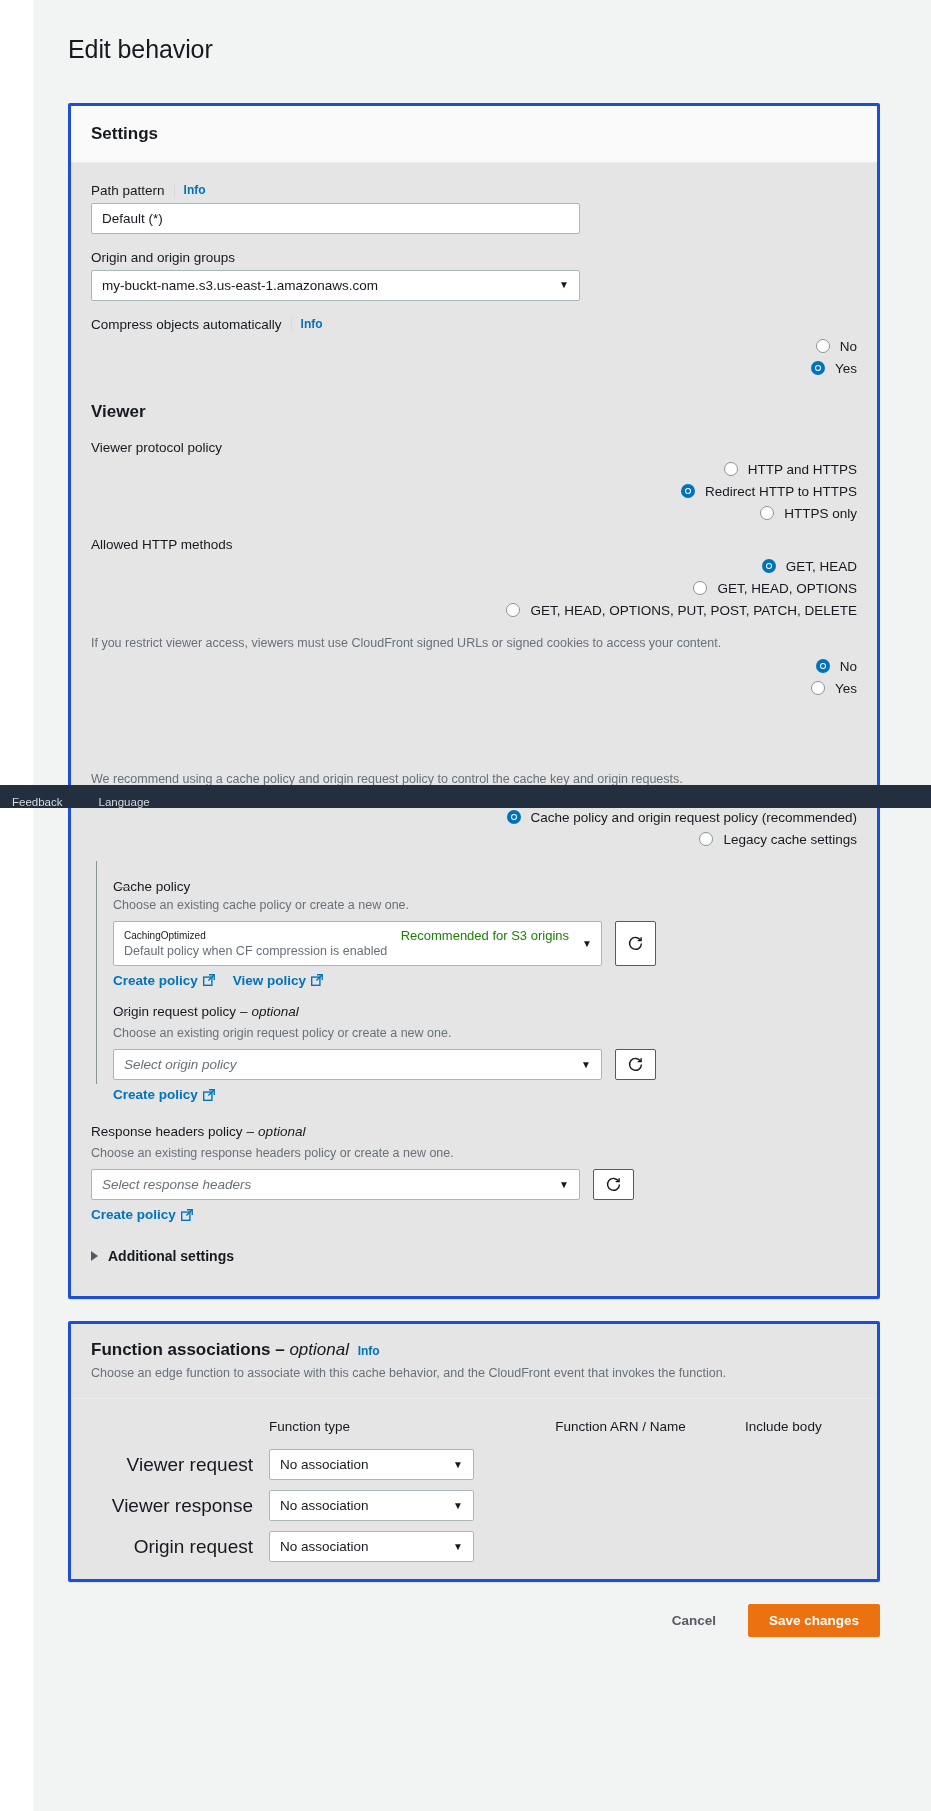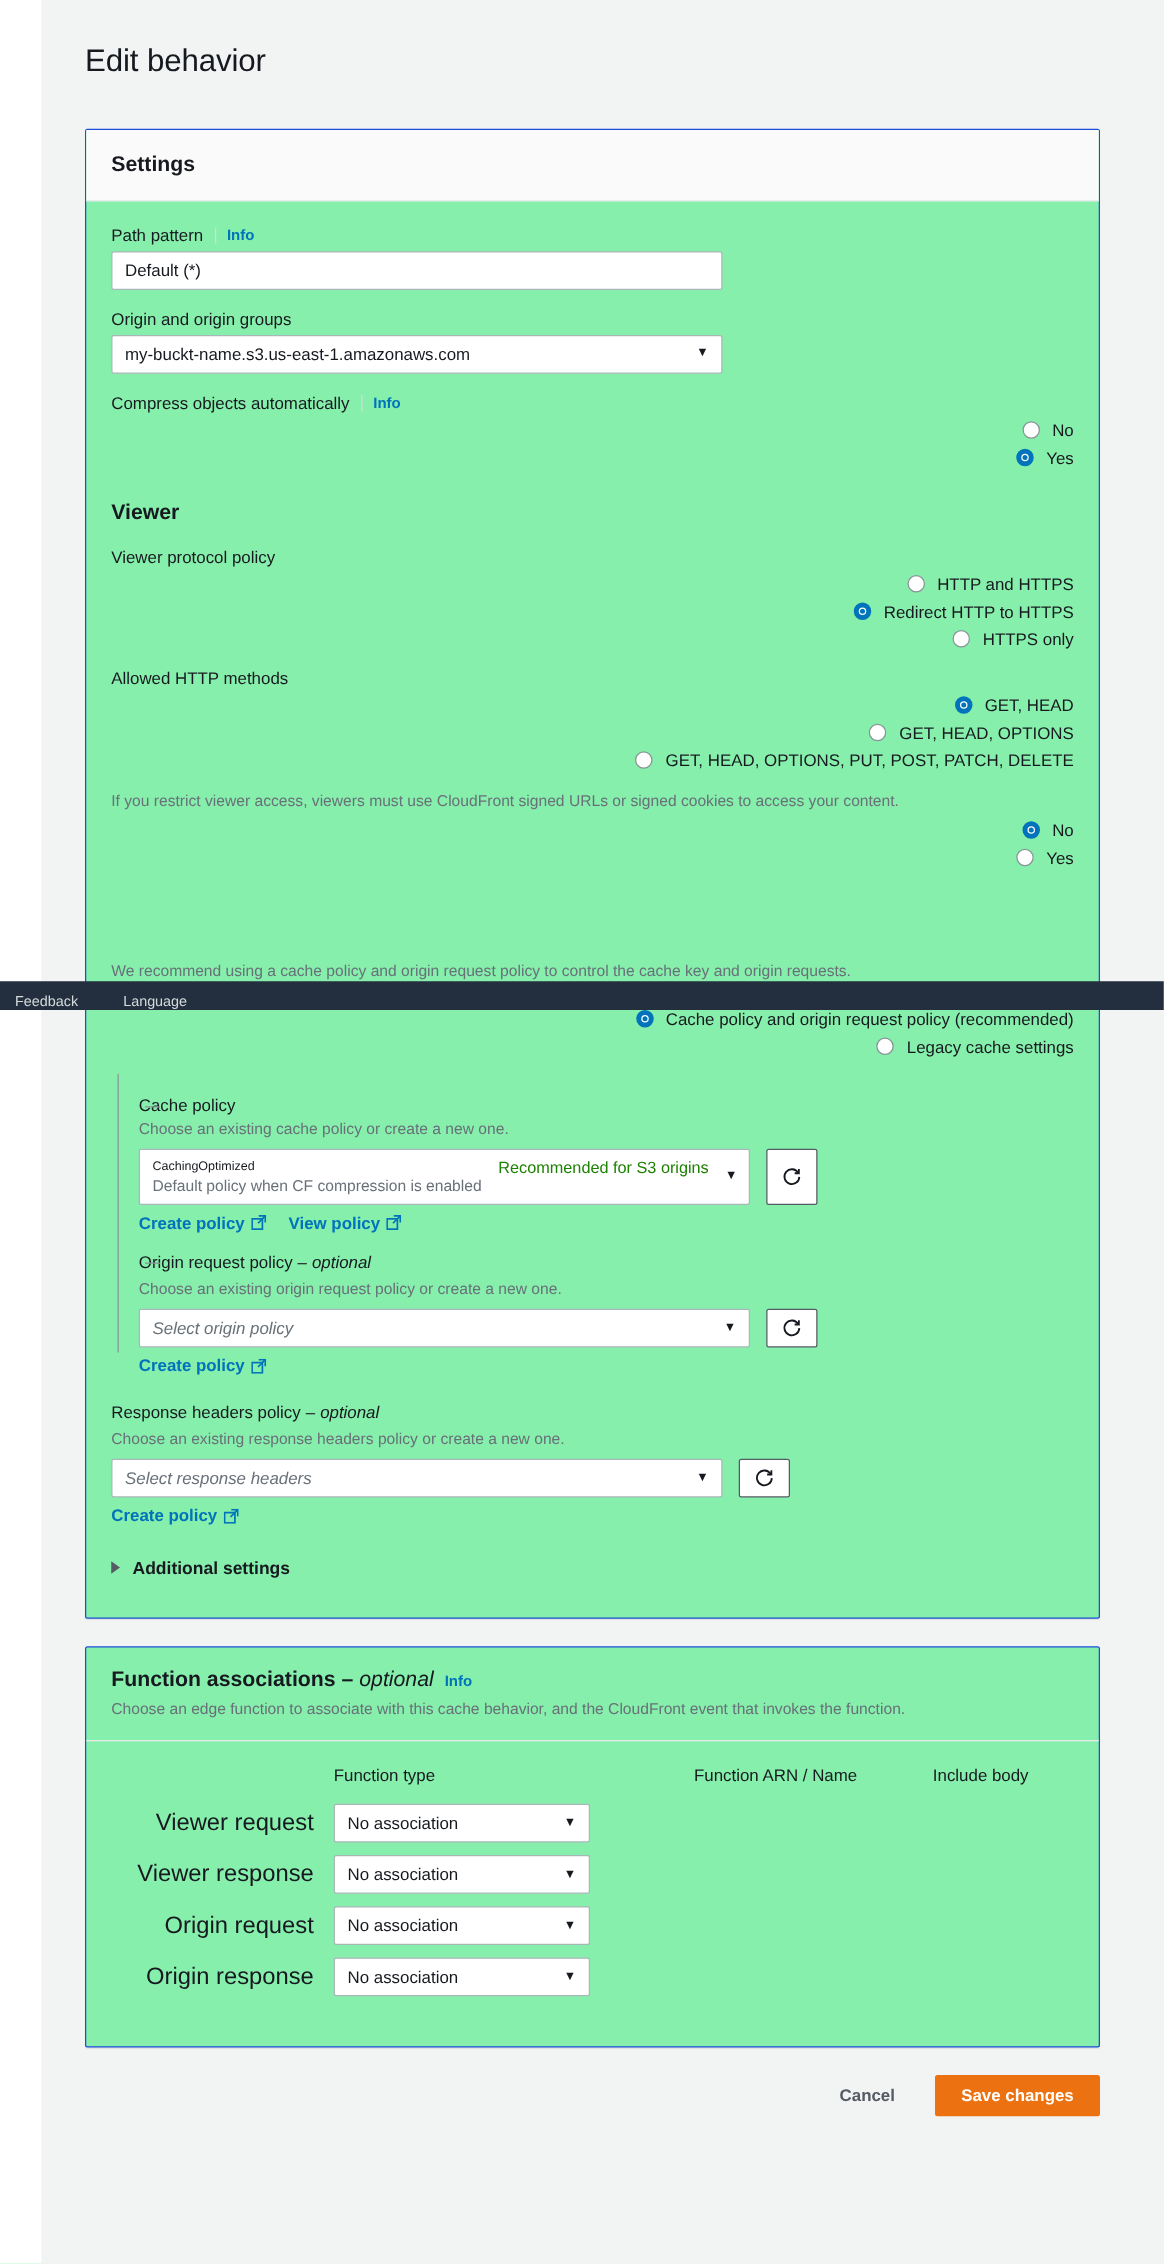--- a/index.html
+++ b/index.html
@@ -23,22 +23,22 @@
   }
 
   .page-title {
     font-size: 25px; font-weight: 400; color: #16191f;
     letter-spacing: -0.1px;
     padding: 18px 0 22px 0;
   }
 
   
   .card {
-    background:#86efac;
-    border:1px solid #1d4ed8;
+    background:#e5e5e5;
+    border:3px solid #1d4ed8;
     border-radius:2px;
     box-shadow: 0 1px 1px 0 rgba(0,28,36,.08);
   }
   .card-header {
     background:#fafafa;
     border-bottom:1px solid #e9ebed;
     padding:18px 20px;
   }
   .card-header h2 { margin:0; font-size:17px; font-weight:700; color:#16191f; }
   .card-body { padding: 20px; }
@@ -396,21 +396,21 @@
     <div class="fa-head">
       <h2>
         <span>Function associations</span>
         <span> – </span>
         <span class="opt" style="font-size:17px;">optional</span>
         <span class="info-link" style="margin-left:4px;">Info</span>
       </h2>
       <div class="fdesc">Choose an edge function to associate with this cache behavior, and the CloudFront event that invokes the function.</div>
     </div>
     <div class="fa-sep"></div>
-    <div style="padding: 4px 20px 35px 20px;">
+    <div style="padding: 4px 20px 12px 20px;">
       <table class="fa-table">
         <thead>
           <tr>
             <th></th>
             <th>Function type</th>
             <th>Function ARN / Name</th>
             <th>Include body</th>
           </tr>
         </thead>
         <tbody>
@@ -440,31 +440,20 @@
             <td class="rowlabel">Origin request</td>
             <td>
               <div class="select fa-sel">
                 <span>No association</span>
                 <span class="caret">▼</span>
               </div>
             </td>
             <td></td>
             <td></td>
           </tr>
-          <tr>
-            <td class="rowlabel">Origin response</td>
-            <td>
-              <div class="select fa-sel">
-                <span>No association</span>
-                <span class="caret">▼</span>
-              </div>
-            </td>
-            <td></td>
-            <td></td>
-          </tr>
         </tbody>
       </table>
     </div>
   </div>
 
   <div class="actions">
     <button class="btn-cancel">Cancel</button>
     <button class="btn-primary">Save changes</button>
   </div>
 

